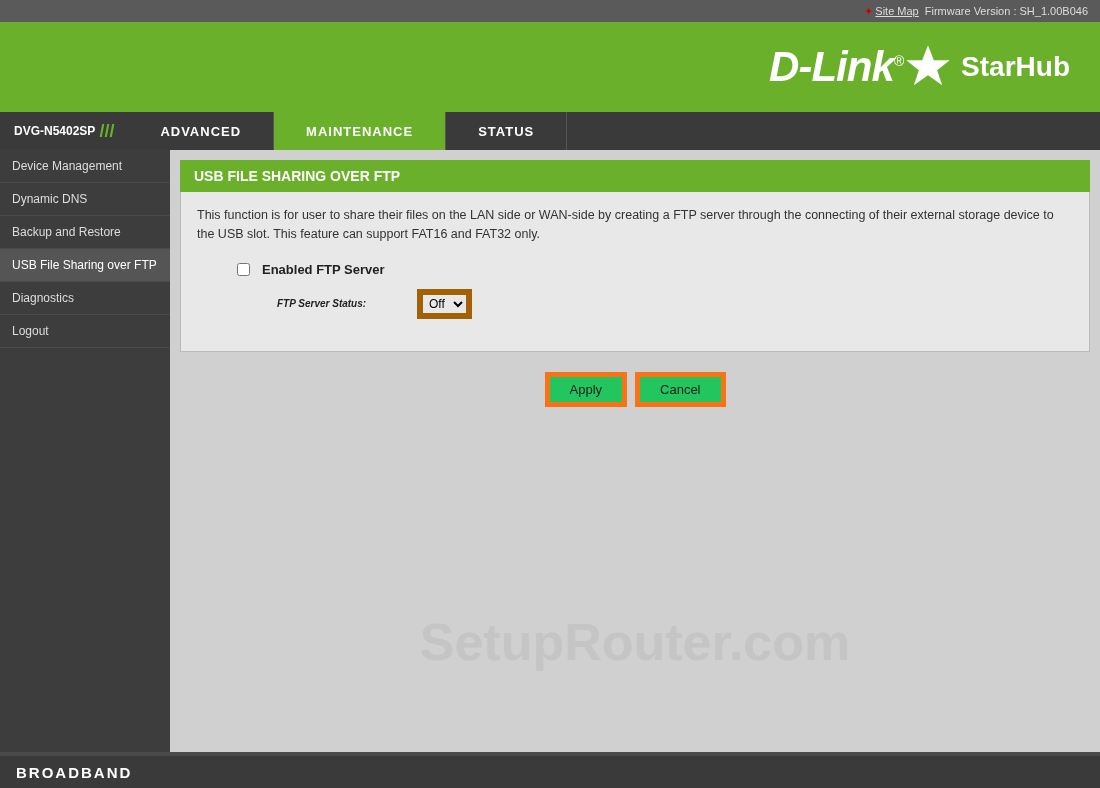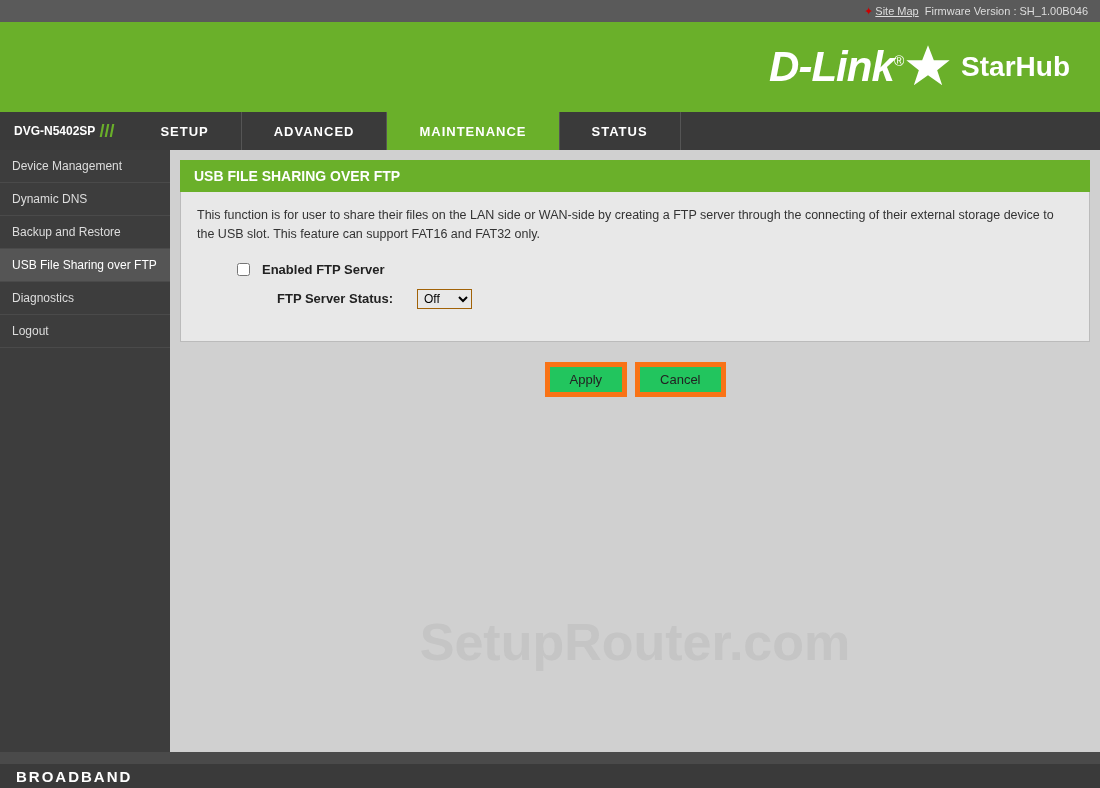--- a/index.html
+++ b/index.html
@@ -180,34 +180,35 @@
 
     .form-row-label {
       display: flex;
       align-items: center;
       padding-left: 40px;
     }
 
     .form-label-text {
       font-weight: bold;
       color: #222;
-      font-size: 13px;
+      font-size: 10px;
       min-width: 140px;
+      font-style: italic;
     }
 
     .checkbox-input {
       width: 13px;
       height: 13px;
       margin-right: 4px;
       cursor: pointer;
     }
 
     .status-select {
       background: #e8e8e8;
-      border: 1px solid #a16207;
+      border: 6px solid #a16207;
       padding: 1px 2px;
       font-size: 12px;
       min-width: 55px;
     }
 
     
     .button-row {
       display: flex;
       gap: 8px;
       padding: 10px 18px;
@@ -232,21 +233,21 @@
       color: rgba(180,180,180,0.4);
       font-size: 52px;
       font-weight: bold;
       pointer-events: none;
       user-select: none;
     }
 
     
     .footer {
       background: #3a3a3a;
-      height: 24px;
+      height: 32px;
       display: flex;
       align-items: center;
       padding-left: 16px;
       position: absolute;
       bottom: 0;
       width: 1100px;
     }
     .footer-text {
       color: white;
       font-size: 15px;
@@ -273,21 +274,20 @@
     </svg>
     <span>StarHub</span>
   </div>
 </div>
 
 <div class="nav-tabs">
   <div class="device-model-tab">
     <span>DVG-N5402SP</span>
     <span class="slashes">///</span>
   </div>
-  <div class="nav-tab">SETUP</div>
   <div class="nav-tab">ADVANCED</div>
   <div class="nav-tab active">MAINTENANCE</div>
   <div class="nav-tab">STATUS</div>
 </div>
 
 <div class="main-wrapper" style="position:relative;">
 
   <div class="sidebar">
     <div class="sidebar-item">Device Management</div>
     <div class="sidebar-item">Dynamic DNS</div>

